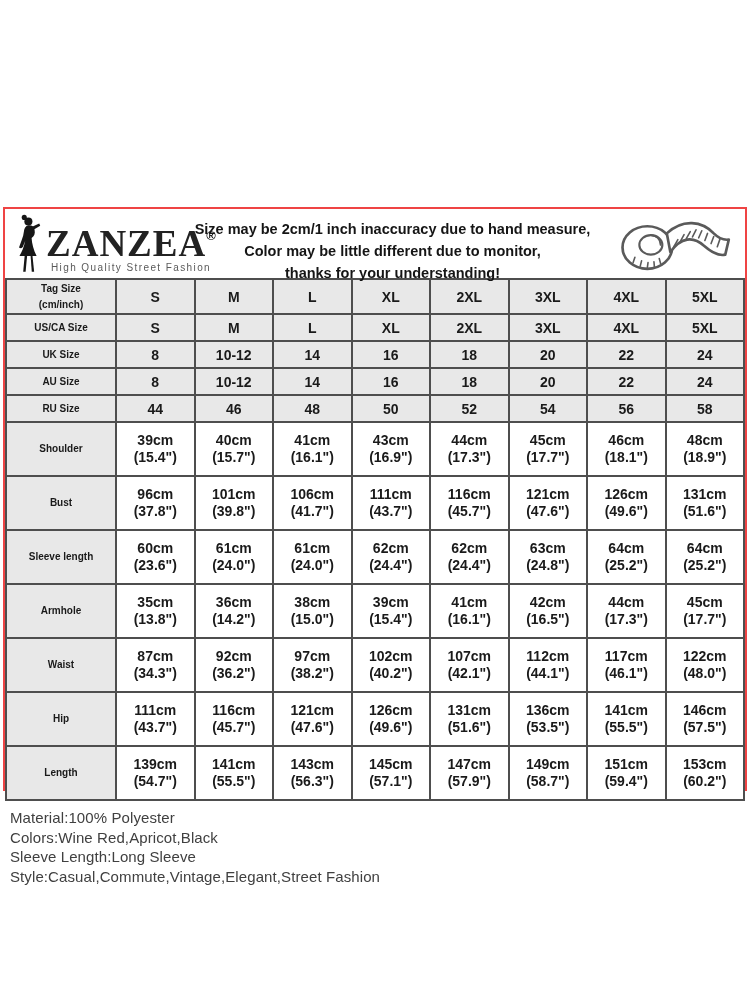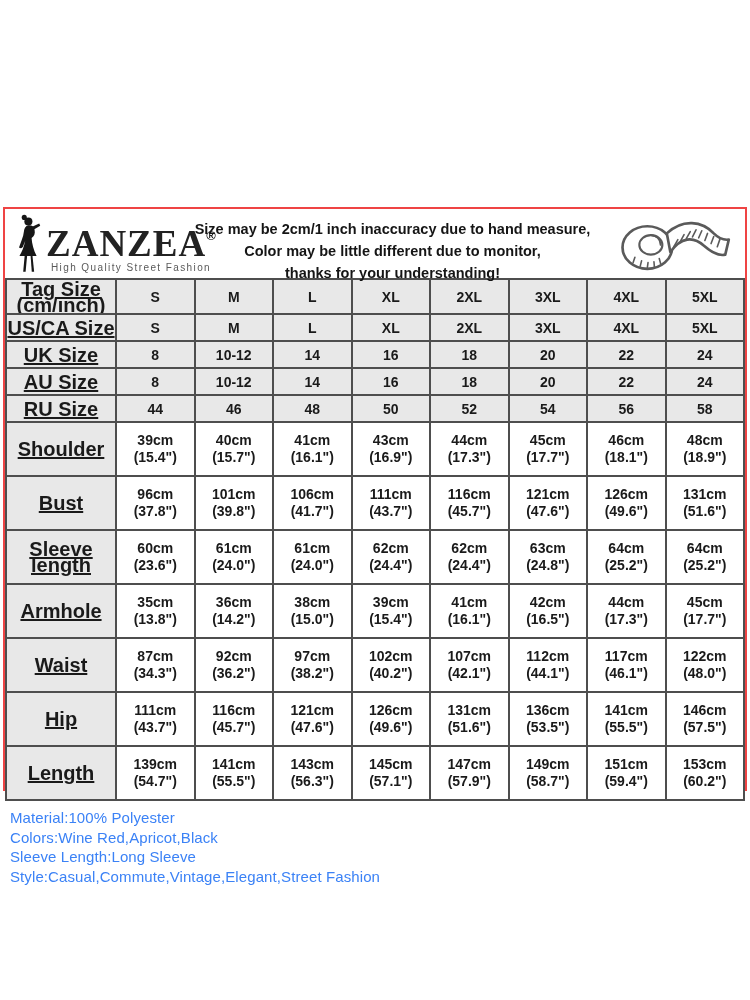--- a/index.html
+++ b/index.html
@@ -32,31 +32,31 @@
   }
   .tape { position:absolute; right:8px; top:4px; width:128px; height:62px; }
   
   table.size-chart {
     width:100%; border-collapse:collapse; table-layout:fixed;
   }
   table.size-chart th, table.size-chart td {
     border:2px solid #4e4e4e; text-align:center; vertical-align:middle;
     font-weight:700; color:#1a1a1a; background:#fff; overflow:hidden;
   }
-  table.size-chart th { background:#e8e8e8; font-size:20px; line-height:16px;text-decoration:underline; }
+  table.size-chart th { background:#e8e8e8; font-size:10px; line-height:16px; }
   table.size-chart td { font-size:14px; }
   tr.shaded td { background:#e8e8e8; }
   tr.row-first  { height:35px; }
   tr.row-plain  { height:27px;margin-top:40px; }
   tr.row-measure{ height:54px; }
   tr.row-measure td { font-size:14px; }
   tr.row-measure td div { line-height:17px; }
   
   .notes { padding:7px 0 0 5px; }
-  .notes p { font-size:15px; line-height:19.5px; color:#3b82f6; letter-spacing:0.1px; }
+  .notes p { font-size:15px; line-height:19.5px; color:#404040; letter-spacing:0.1px; }
 </style>
 </head>
 <body>
 
 <div class="frame">
 
   <div class="header-band">
     <div class="logo">
       <svg class="logo-figure" viewBox="0 0 40 80" xmlns="http://www.w3.org/2000/svg">
         <g fill="#161616">

